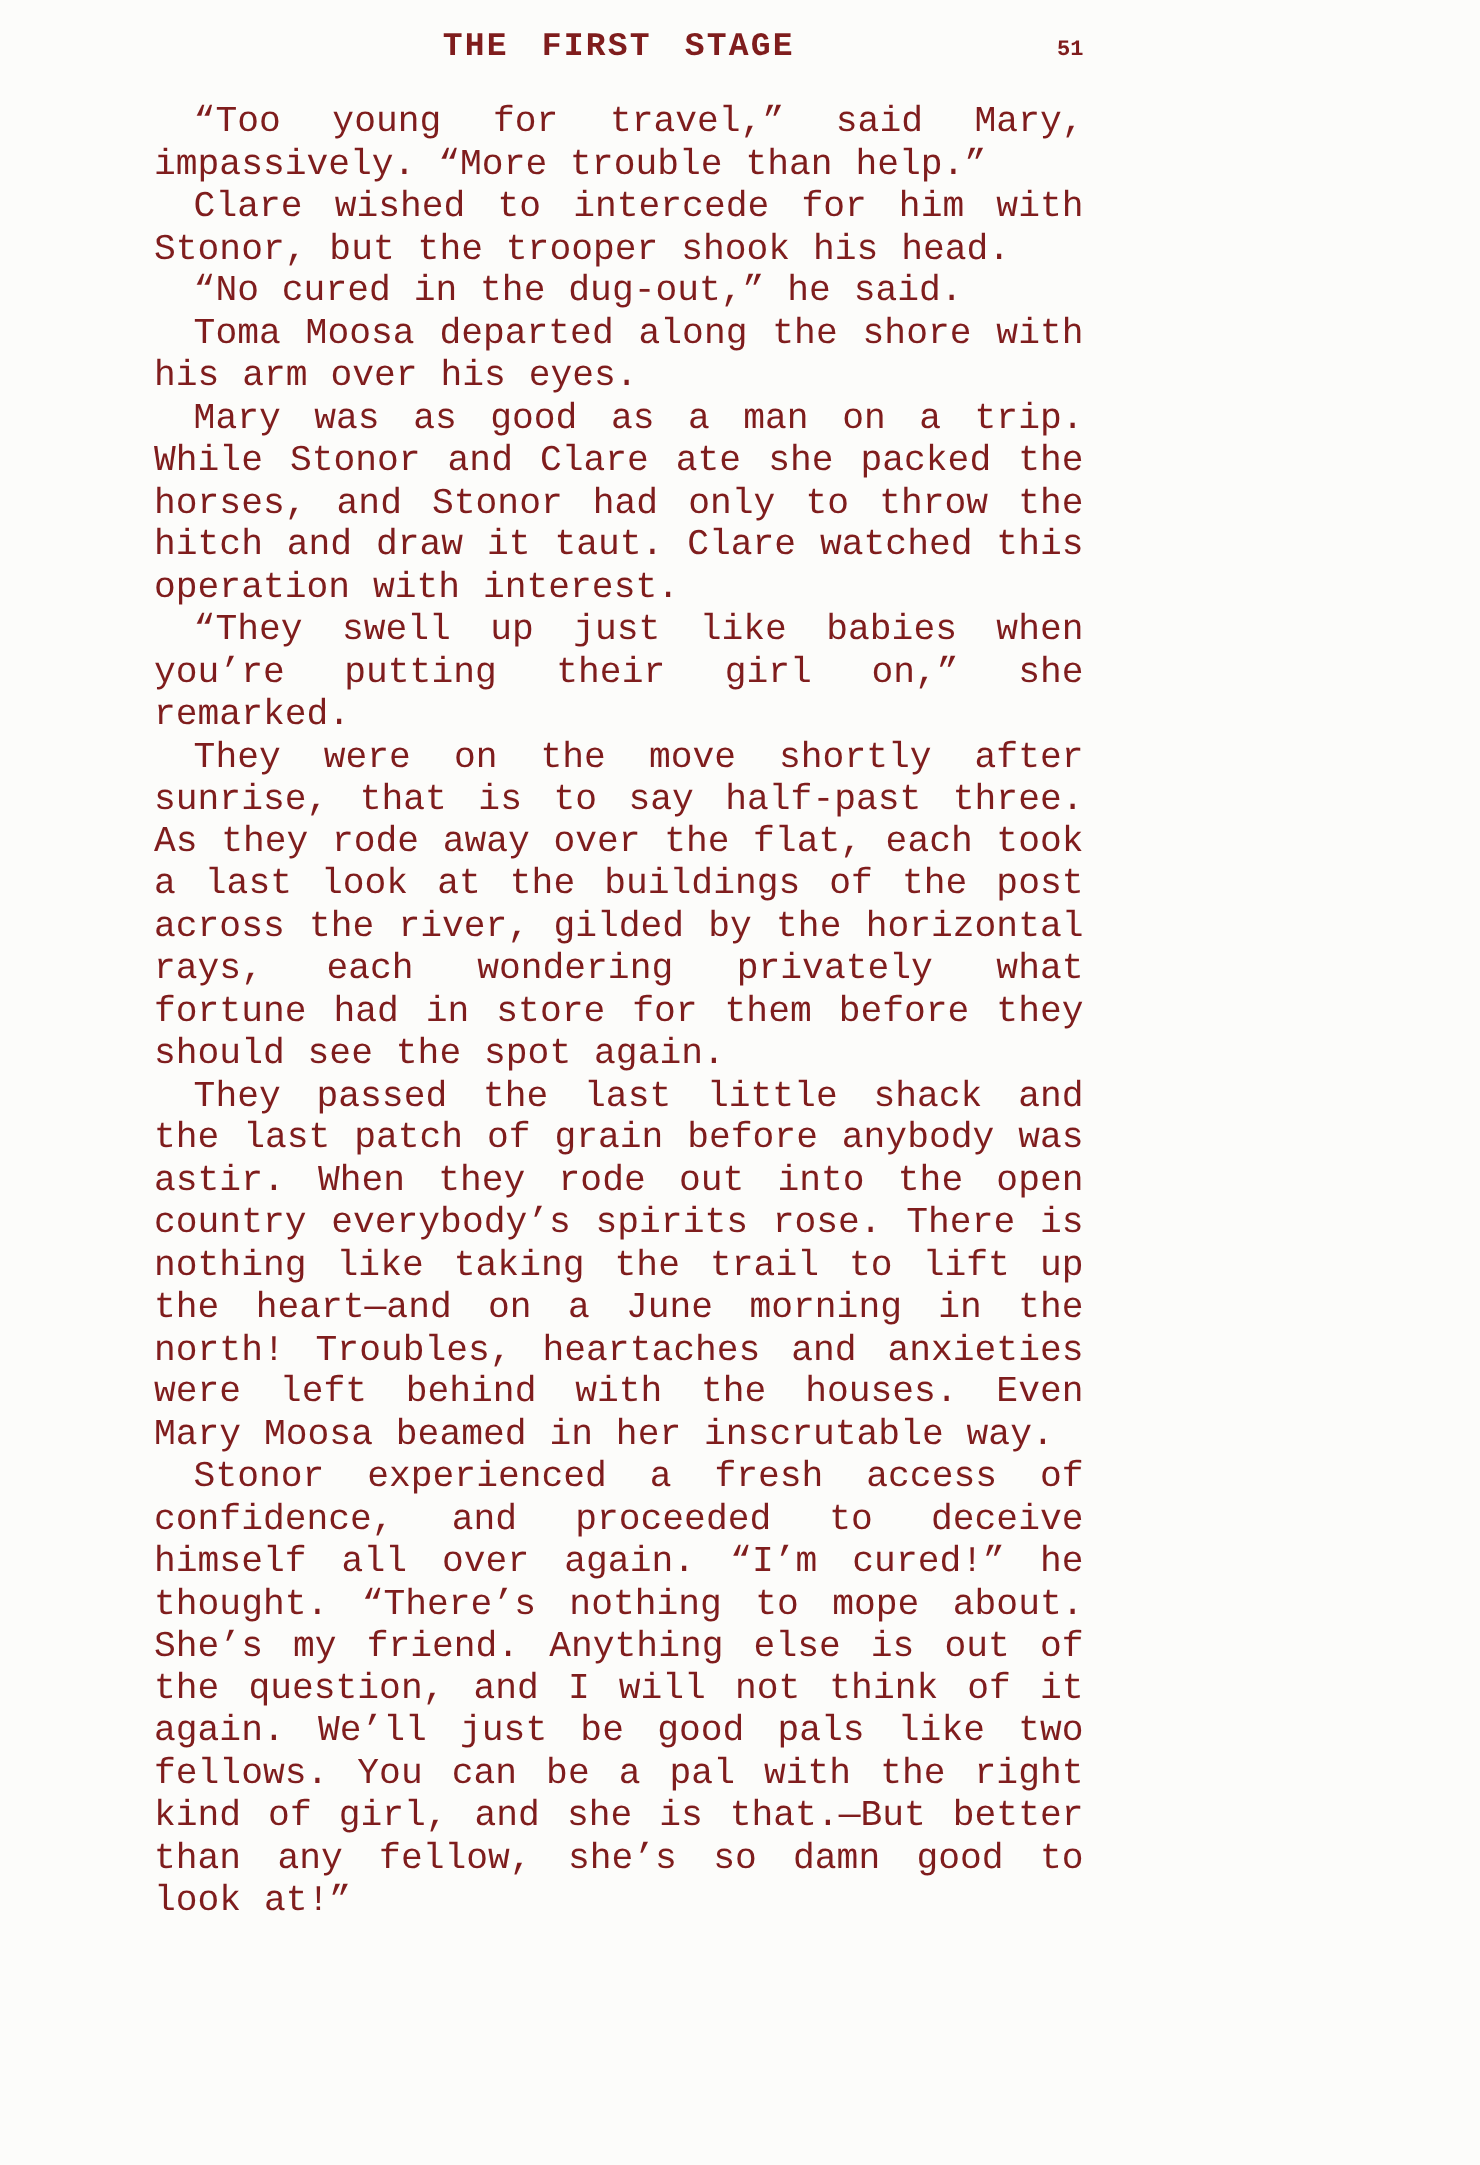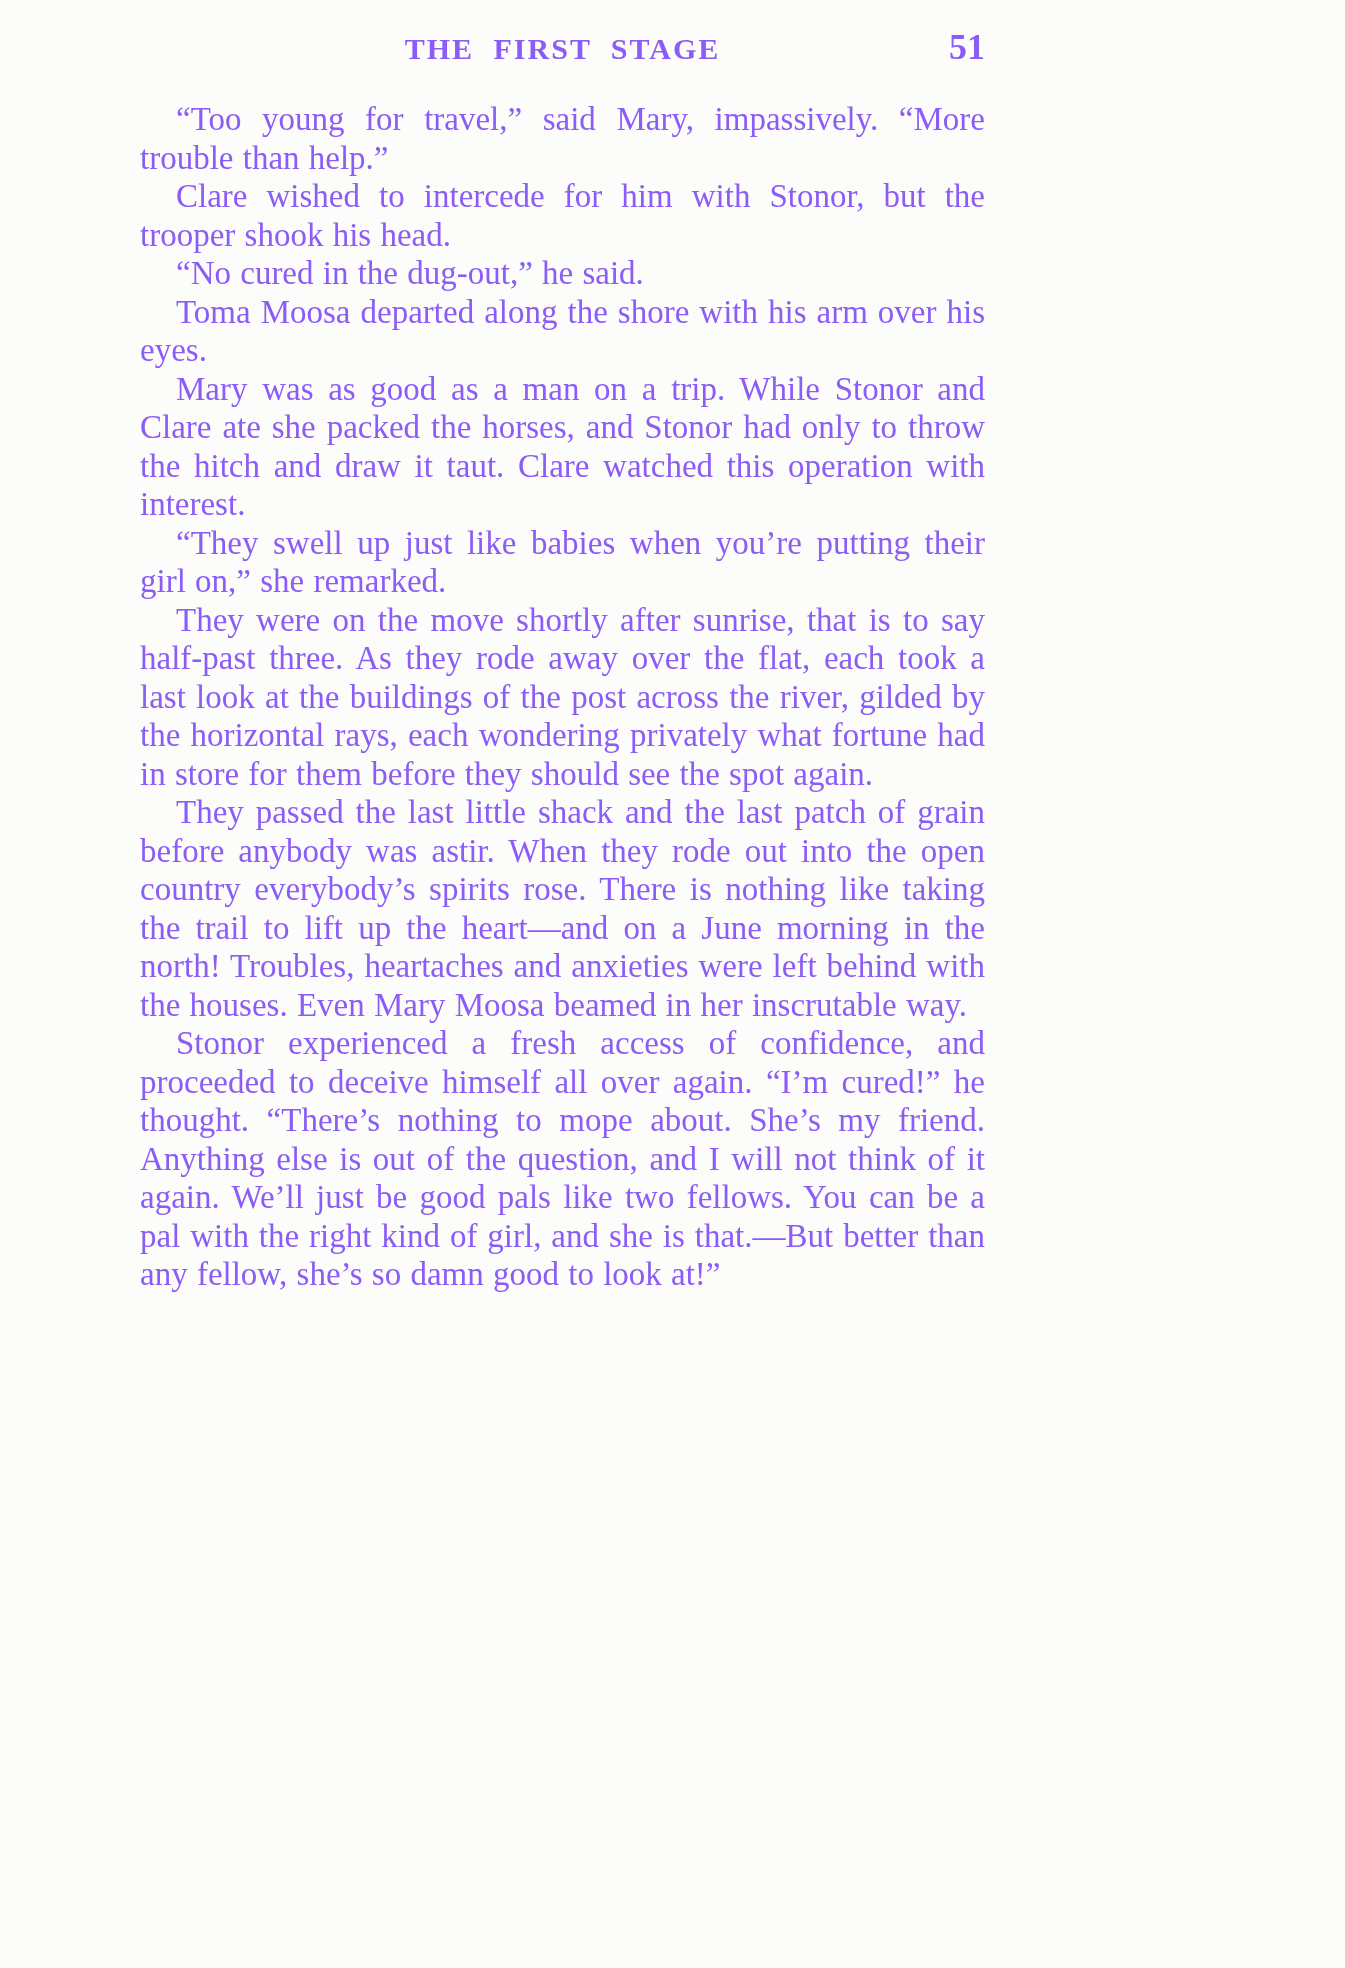--- a/index.html
+++ b/index.html
@@ -8,43 +8,43 @@
     background: #e9e7e2;
   }
   .page {
     position: relative;
     width: 1345px;
     height: 1968px;
     margin: 0 auto;
     background: #fcfcfa;
     box-sizing: border-box;
     padding: 26px 360px 0 140px;
-    font-family: Liberation Serif, serif;
-    color: #8b5cf6;
+    font-family: Liberation Mono, monospace;
+    color: #7f1d1d;
     overflow: hidden;
   }
   .running-head {
     display: flex;
     align-items: baseline;
     justify-content: space-between;
     margin-bottom: 32px;
   }
   .running-head .title {
     flex: 1;
     text-align: center;
     font-weight: bold;
     font-size: 30px;
     letter-spacing: 2px;
     word-spacing: 10px;
   }
   .running-head .folio {
     width: 70px;
     text-align: right;
     font-weight: bold;
-    font-size: 36px;
+    font-size: 20px;
   }
   .text-block p {
     margin: 0;
     padding: 0;
     font-size: 33px;
     line-height: 38.5px;
     text-align: justify;
     text-indent: 36px;
     word-spacing: 1px;
   }

